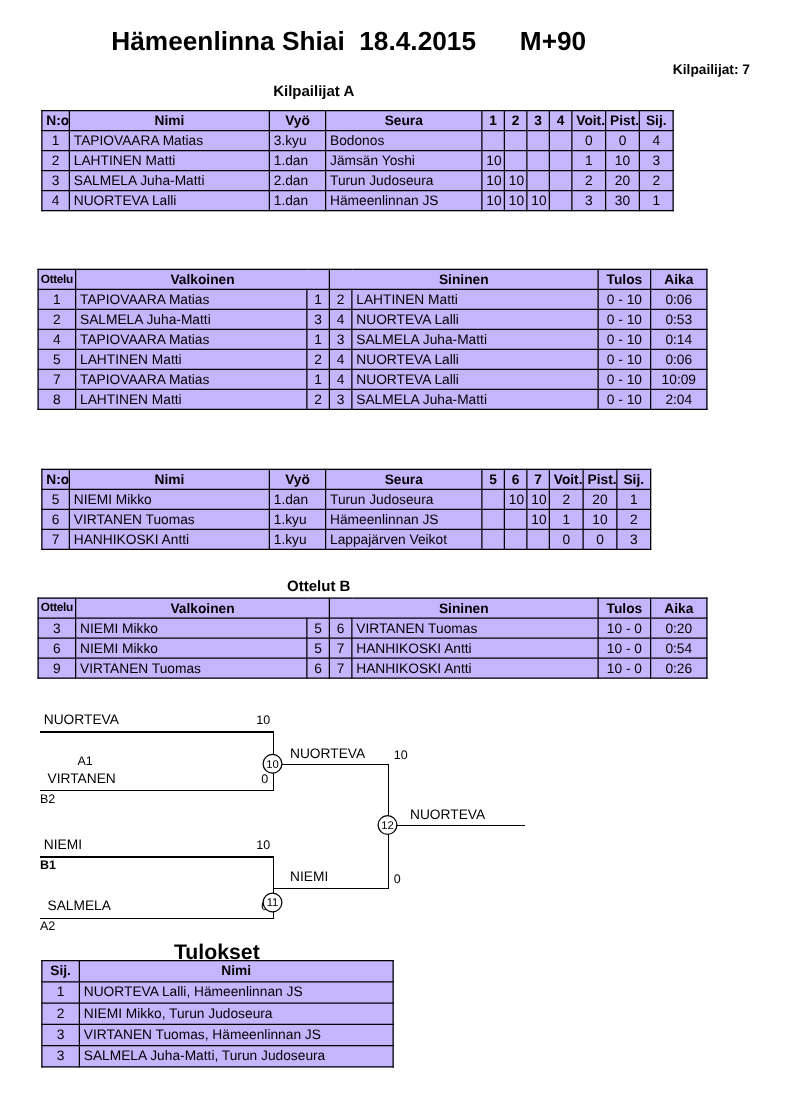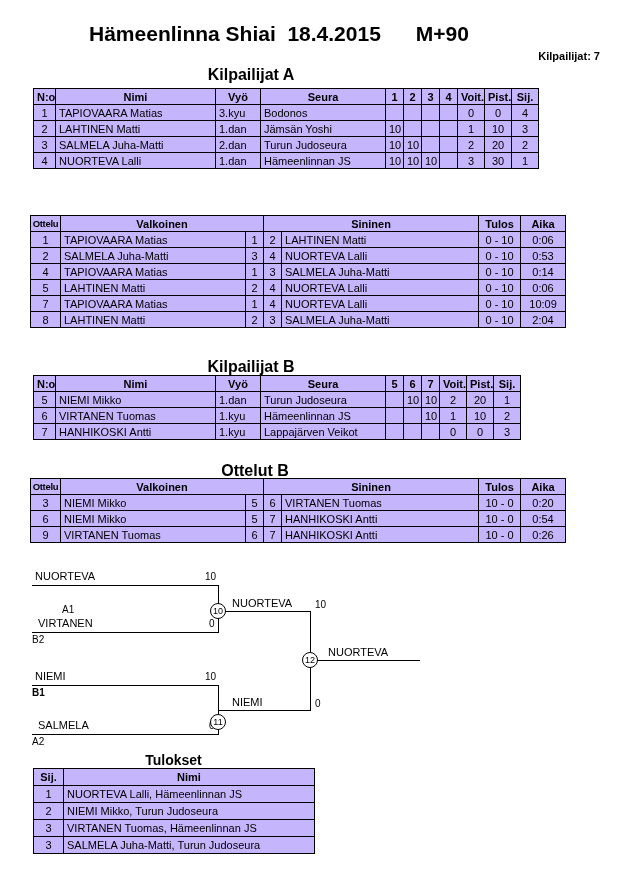--- a/index.html
+++ b/index.html
@@ -5,26 +5,26 @@
 <style>
   * { margin:0; padding:0; box-sizing:border-box; }
   html,body { background:#fff; }
   body { font-family:"Liberation Sans", sans-serif; color:#000; }
   .page { position:relative; width:630px; height:891px; background:#fff; overflow:hidden; }
 
   .title { position:absolute; top:22px; left:0; width:523px; text-align:center;
            font-size:21px; font-weight:bold; white-space:pre;padding-left:35px; }
   .competitors { position:absolute; top:50px; right:30px; font-size:11px; font-weight:bold; }
 
-  .section-heading { position:absolute; font-weight:bold; font-size:16px; text-align:center; }
+  .section-heading { position:absolute; font-weight:bold; font-size:12px; text-align:center; }
   #h-kA { top:66px;  left:0;  width:502px; }
   #h-oA { top:198px; left:0;  width:510px; }
   #h-kB { top:358px; left:0;  width:502px; }
   #h-oB { top:462px; left:0;  width:510px; }
-  #h-tul { top:752px; left:33px; width:281px; font-size:14px; }
+  #h-tul { top:752px; left:33px; width:281px; font-size:17px; }
 
   table { border-collapse:collapse; table-layout:fixed; position:absolute; background:#c4b5fd; }
   th, td { border:1px solid #000; font-size:11px; height:16px; padding:0 3px;
            white-space:nowrap; overflow:hidden; vertical-align:middle; }
   th { font-weight:bold; text-align:center; }
 
   #t-kA { top:88px;  left:33px; width:506px; }
   #t-kB { top:375px; left:33px; width:488px; }
   #t-oA { top:215px; left:30px; width:536px; }
   #t-oB { top:478px; left:30px; width:536px; }
@@ -234,21 +234,20 @@
           <td class="c1">LAHTINEN Matti</td>
           <td class="c2">2</td>
           <td class="c3">3</td>
           <td class="c4">SALMELA Juha-Matti</td>
           <td class="c5">0 - 10</td>
           <td class="c6">2:04</td>
         </tr>
       </tbody>
   </table>
 
-  <div class="section-heading" id="h-kB">Kilpailijat B</div>
   <table class="t-kilp" id="t-kB">
     <colgroup>
       <col style="width:22px">
         <col style="width:160px">
         <col style="width:45px">
         <col style="width:125px">
       <col style="width:18px">
         <col style="width:18px">
         <col style="width:18px">
       <col style="width:27px">

